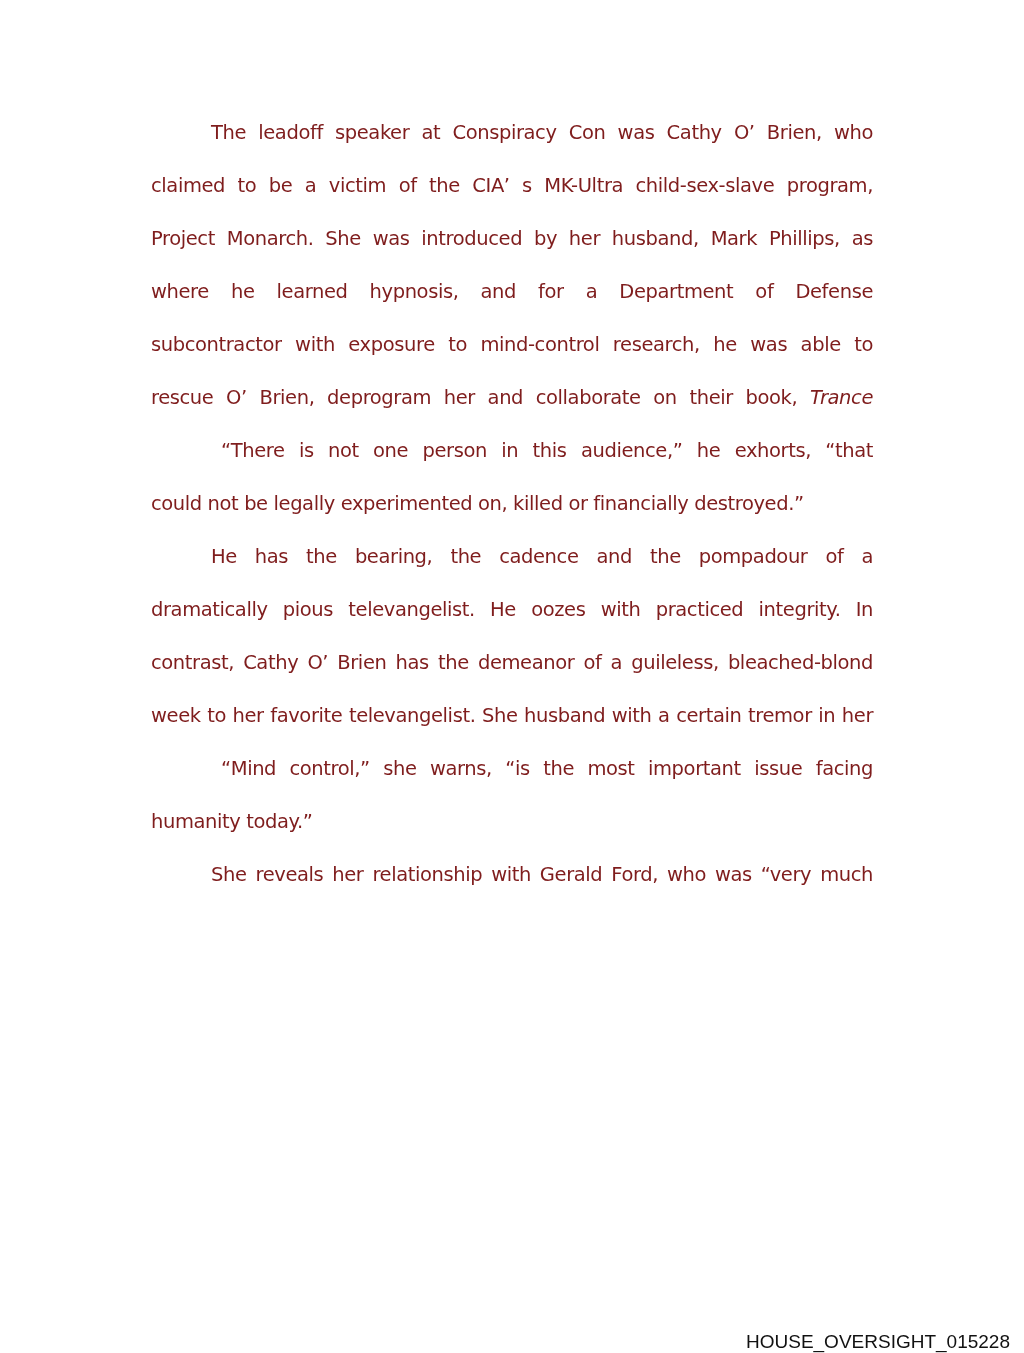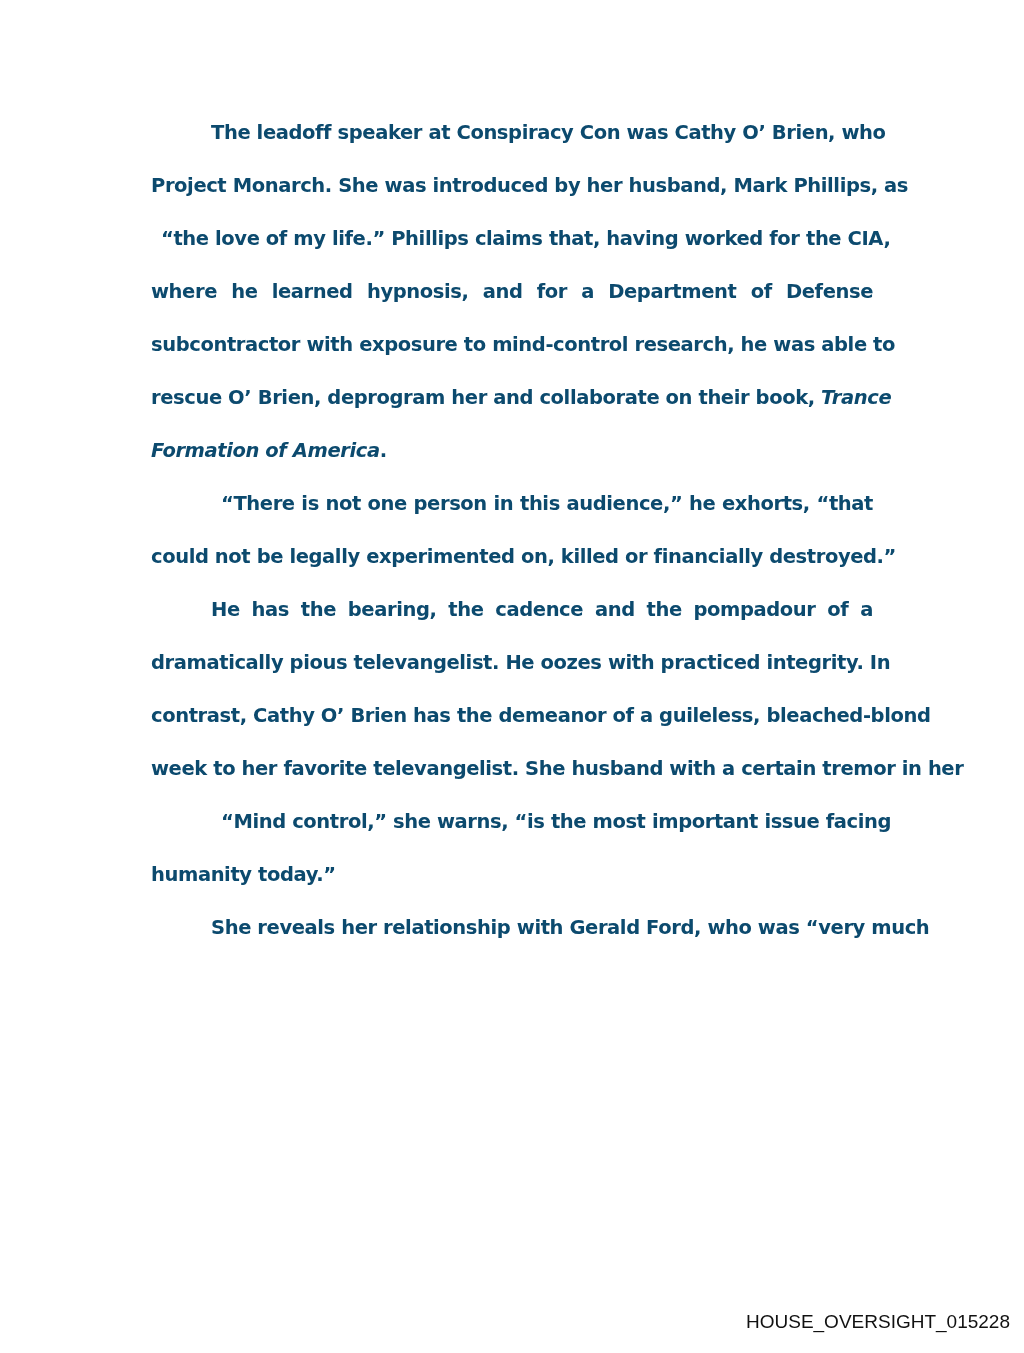--- a/index.html
+++ b/index.html
@@ -4,55 +4,53 @@
 <style>
   html, body { margin: 0; padding: 0; background: #ffffff; }
   body { width: 1024px; height: 1353px; position: relative; overflow: hidden; }
   .page {
     position: absolute;
     left: 151px;
     top: 106px;
     width: 722px;
     font-family: "DejaVu Sans", sans-serif;
     font-size: 19.5px;
-    color: #0c4a6e;
+    color: #7f1d1d;
     line-height: 53px;
     letter-spacing: -0.4px;
-    font-weight: bold;
   }
   .para { margin: 0; text-align: justify; text-align-last: left; }
   .em { font-style: italic; margin-top: 31px; }
   .line { display: block; text-align: justify; text-align-last: justify; white-space: nowrap; }
   .line.last { text-align-last: left; }
   .line.first-ind { padding-left: 60px; }
   .line.first-ind-q { padding-left: 70px; }
   .line.pre-space { padding-left: 10px; }
   .footer {
     position: absolute;
     right: 14px;
-    bottom: 20px;
+    bottom: 0;
     font-family: "Liberation Sans", sans-serif;
     font-size: 19px;
     color: #111111;
     letter-spacing: 0;
   }
 </style>
 </head>
 <body>
 
 <div class="page">
 
   <div class="para">
     <span class="line first-ind">The leadoff speaker at Conspiracy Con was Cathy O’ Brien, who</span>
+    <span class="line">claimed to be a victim of the CIA’ s MK-Ultra child-sex-slave program,</span>
     <span class="line">Project Monarch. She was introduced by her husband, Mark Phillips, as</span>
-    <span class="line pre-space">“the love of my life.”  Phillips claims that, having worked for the CIA,</span>
     <span class="line">where he learned hypnosis, and for a Department of Defense</span>
     <span class="line">subcontractor with exposure to mind-control research, he was able to</span>
     <span class="line"><span>rescue O’ Brien, deprogram her and collaborate on their book, </span><span class="em">Trance</span></span>
-    <span class="line last"><span class="em">Formation of America</span><span>.</span></span>
   </div>
 
   <div class="para">
     <span class="line first-ind-q">“There is not one person in this audience,”  he exhorts,  “that</span>
     <span class="line last">could not be legally experimented on, killed or financially destroyed.”</span>
   </div>
 
   <div class="para">
     <span class="line first-ind">He has the bearing, the cadence and the pompadour of a</span>
     <span class="line">dramatically pious televangelist. He oozes with practiced integrity. In</span>

